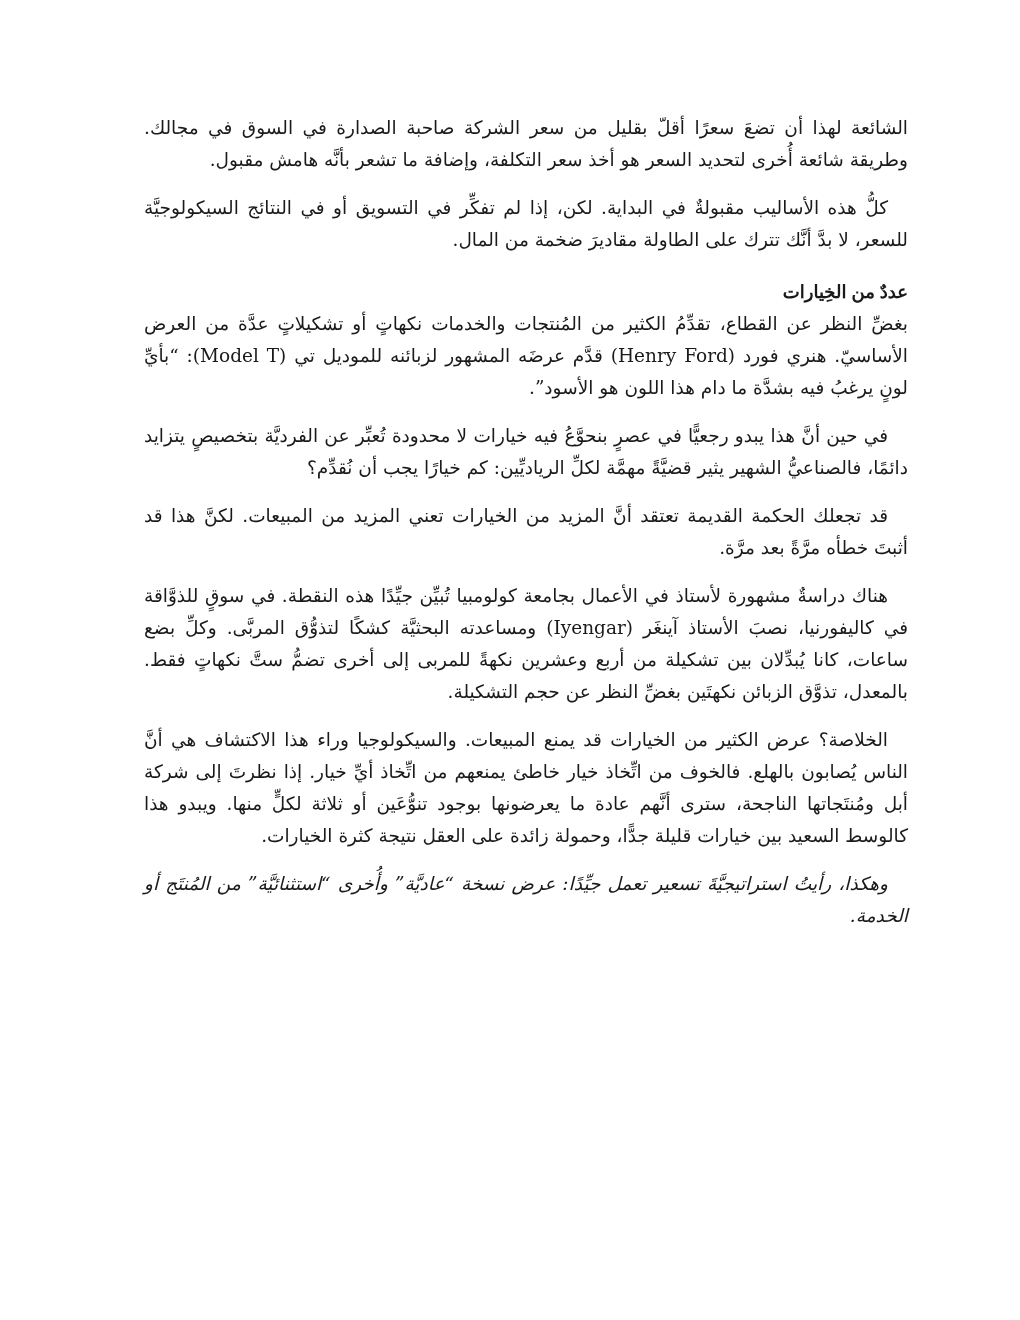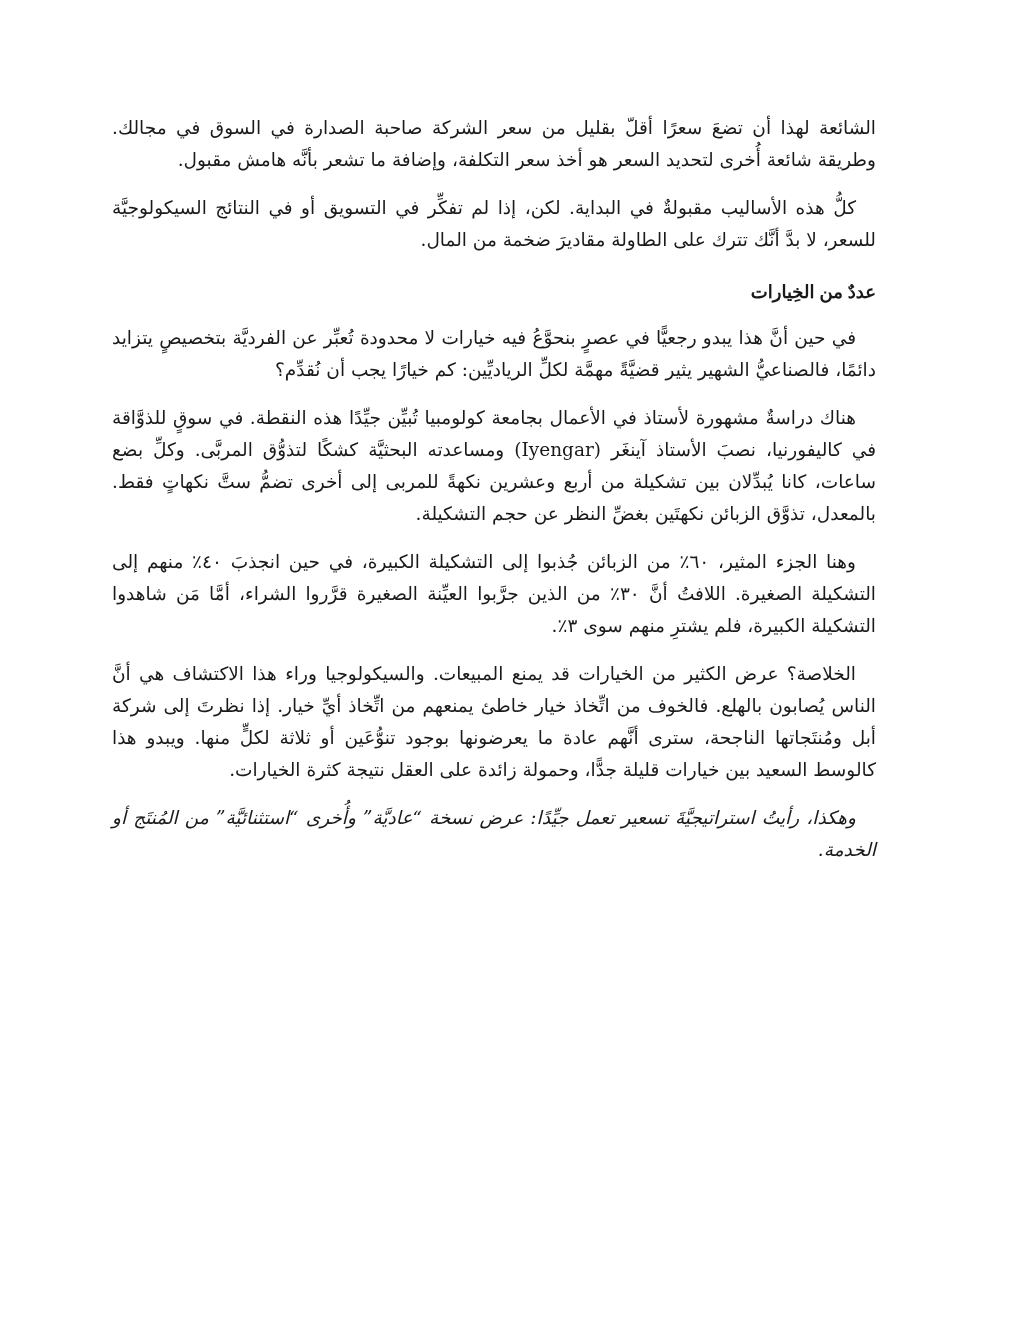--- a/index.html
+++ b/index.html
@@ -9,21 +9,21 @@
     }
     body {
       width: 1020px;
       height: 1320px;
       position: relative;
       overflow: hidden;
       color: #1a1a1a;
     }
     .page {
       position: absolute;
-      left: 112px;
+      left: 144px;
       top: 112px;
       width: 764px;
       direction: rtl;
       text-align: justify;
       font-family: "DejaVu Serif", "Liberation Serif", serif;
       font-size: 18.5px;
       line-height: 32px;
     }
     .para {
       margin: 0 0 10px 0;
@@ -47,18 +47,19 @@
   </style>
 </head>
 <body>
 
 <div class="page">
   <p class="para cont">الشائعة لهذا أن تضعَ سعرًا أقلّ بقليل من سعر الشركة صاحبة الصدارة في السوق في مجالك. وطريقة شائعة أُخرى لتحديد السعر هو أخذ سعر التكلفة، وإضافة ما تشعر بأنَّه هامش مقبول.</p>
   <p class="para indent">كلُّ هذه الأساليب مقبولةٌ في البداية. لكن، إذا لم تفكِّر في التسويق أو في النتائج السيكولوجيَّة للسعر، لا بدَّ أنَّك تترك على الطاولة مقاديرَ ضخمة من المال.</p>
 
   <h2 class="heading">عددٌ من الخِيارات</h2>
 
+  <p class="para cont">بغضِّ النظر عن القطاع، تقدِّمُ الكثير من المُنتجات والخدمات نكهاتٍ أو تشكيلاتٍ عدَّة من العرض الأساسيّ. هنري فورد (Henry Ford) قدَّم عرضَه المشهور لزبائنه للموديل تي (Model T): “بأيِّ لونٍ يرغبُ فيه بشدَّة ما دام هذا اللون هو الأسود”.</p>
   <p class="para indent">في حين أنَّ هذا يبدو رجعيًّا في عصرٍ بنحوَّعُ فيه خيارات لا محدودة تُعبِّر عن الفرديَّة بتخصيصٍ يتزايد دائمًا، فالصناعيُّ الشهير يثير قضيَّةً مهمَّة لكلِّ الرياديِّين: كم خيارًا يجب أن نُقدِّم؟</p>
+  <p class="para indent">قد تجعلك الحكمة القديمة تعتقد أنَّ المزيد من الخيارات تعني المزيد من المبيعات. لكنَّ هذا قد أثبتَ خطأه مرَّةً بعد مرَّة.</p>
   <p class="para indent">هناك دراسةٌ مشهورة لأستاذ في الأعمال بجامعة كولومبيا تُبيِّن جيِّدًا هذه النقطة. في سوقٍ للذوَّاقة في كاليفورنيا، نصبَ الأستاذ آينغَر (Iyengar) ومساعدته البحثيَّة كشكًا لتذوُّق المربَّى. وكلِّ بضع ساعات، كانا يُبدِّلان بين تشكيلة من أربع وعشرين نكهةً للمربى إلى أخرى تضمُّ ستَّ نكهاتٍ فقط. بالمعدل، تذوَّق الزبائن نكهتَين بغضِّ النظر عن حجم التشكيلة.</p>
-  <p class="para indent">وهنا الجزء المثير، ٦٠٪ من الزبائن جُذبوا إلى التشكيلة الكبيرة، في حين انجذبَ ٤٠٪ منهم إلى التشكيلة الصغيرة. اللافتُ أنَّ ٣٠٪ من الذين جرَّبوا العيِّنة الصغيرة قرَّروا الشراء، أمَّا مَن شاهدوا التشكيلة الكبيرة، فلم يشترِ منهم سوى ٣٪.</p>
   <p class="para indent">الخلاصة؟ عرض الكثير من الخيارات قد يمنع المبيعات. والسيكولوجيا وراء هذا الاكتشاف هي أنَّ الناس يُصابون بالهلع. فالخوف من اتِّخاذ خيار خاطئ يمنعهم من اتِّخاذ أيِّ خيار. إذا نظرتَ إلى شركة أبل ومُنتَجاتها الناجحة، سترى أنَّهم عادة ما يعرضونها بوجود تنوُّعَين أو ثلاثة لكلٍّ منها. ويبدو هذا كالوسط السعيد بين خيارات قليلة جدًّا، وحمولة زائدة على العقل نتيجة كثرة الخيارات.</p>
   <p class="para indent gap-large">وهكذا، رأيتُ استراتيجيَّةَ تسعير تعمل جيِّدًا: عرض نسخة “عاديَّة” وأُخرى “استثنائيَّة” من المُنتَج أو الخدمة.</p>
 </div>
 
 </body></html>

